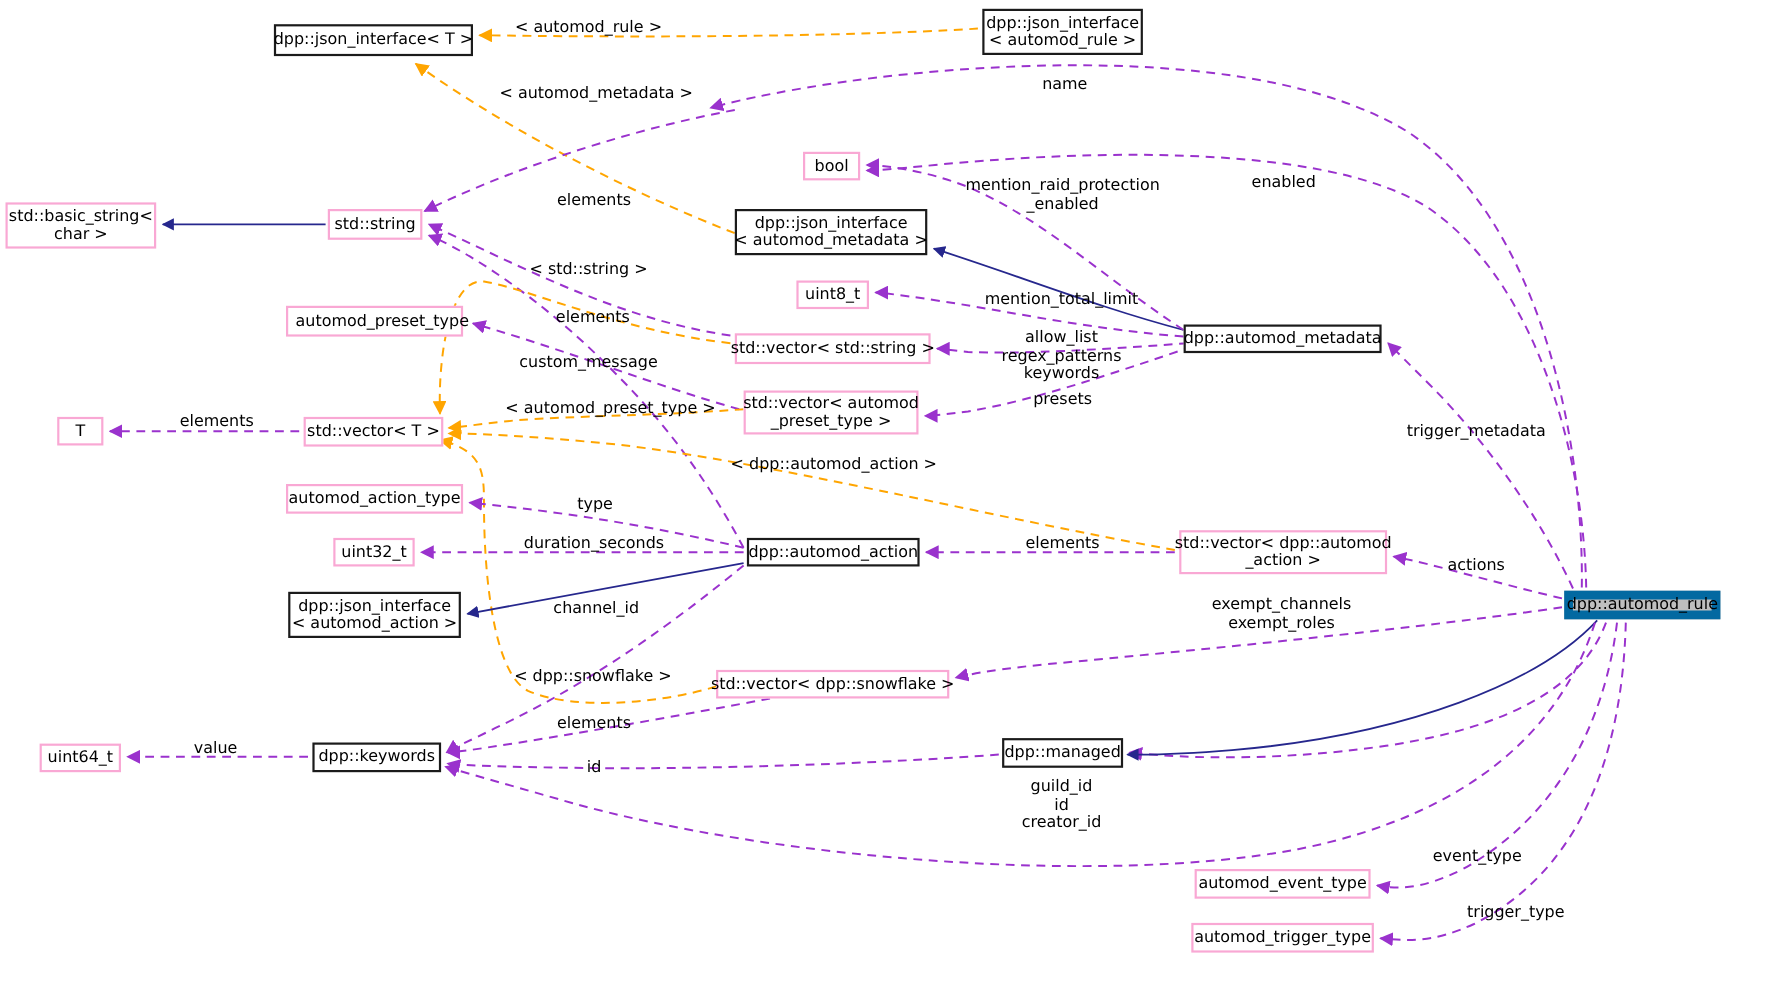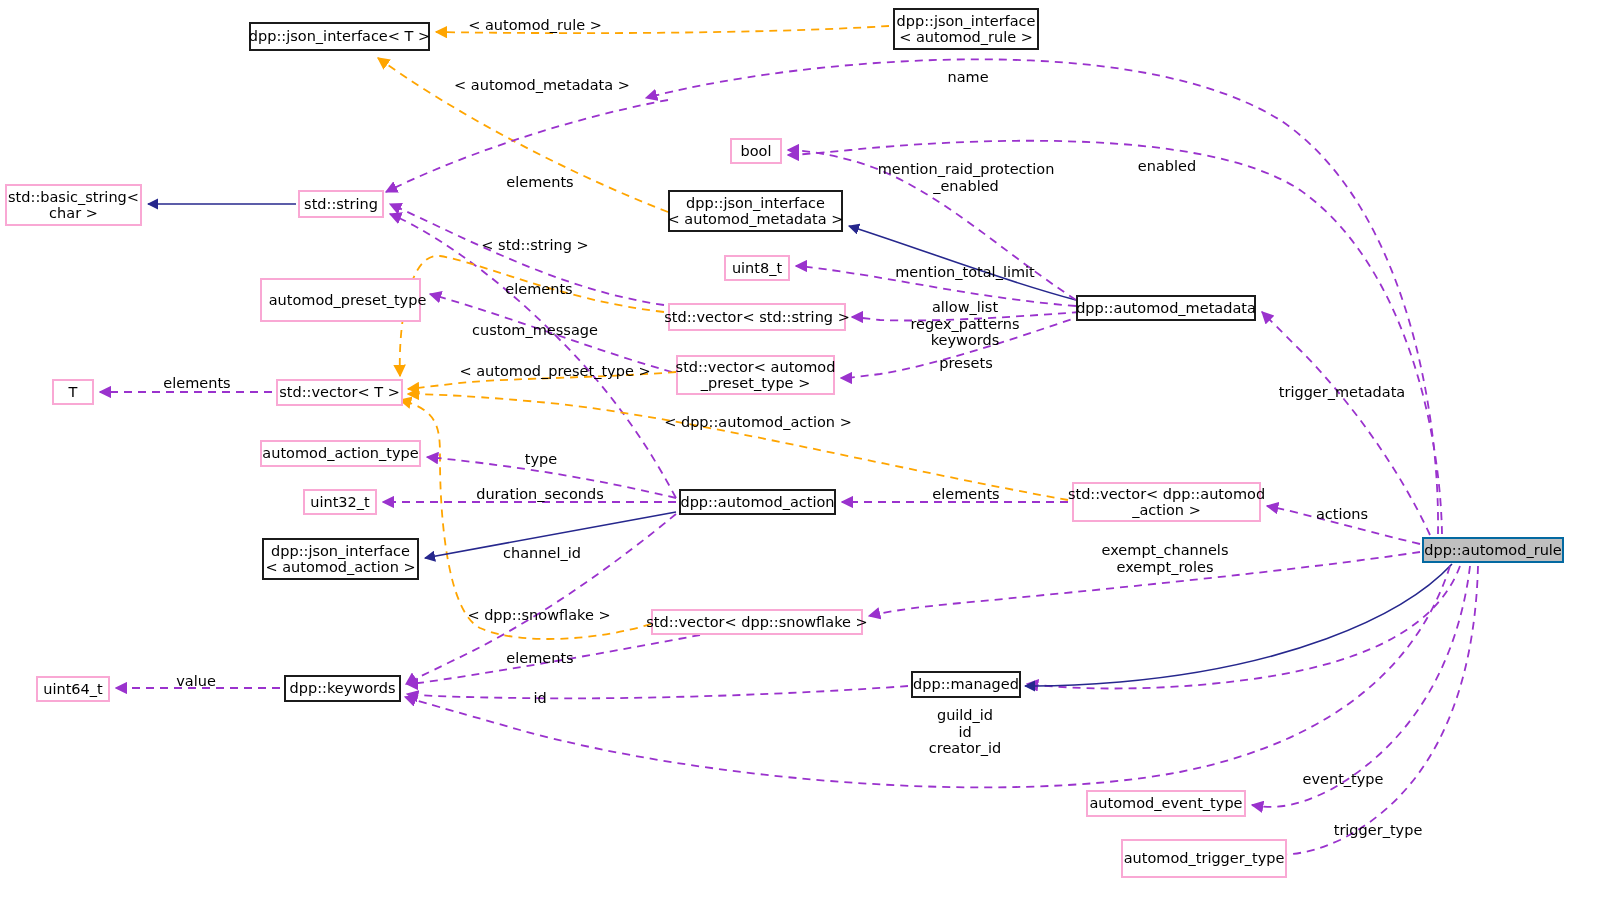--- a/index.html
+++ b/index.html
@@ -36,21 +36,21 @@
     font-size: 14.5px;
     line-height: 1.12;
     white-space: pre;
     padding: 1px 6px;
   }
   .node.thick {
     border: 2px solid #1b1b1b;
   }
   .node.highlight {
     background: #bfbfbf;
-    border: 2px solid #0369a1;
+    border: 8px solid #0369a1;
   }
   .edge-label {
     position: absolute;
     color: #000000;
     font-size: 14.5px;
     line-height: 1.15;
     white-space: pre;
     text-align: center;
     transform: translateX(-50%);
     pointer-events: none;
@@ -116,41 +116,41 @@
       <div class="node thick" style="left: 249px; top: 22px; width: 181px; height: 29px;">dpp::json_interface&lt; T &gt;</div>
       <div class="node thick" style="left: 893px; top: 8px; width: 146px; height: 42px;">dpp::json_interface
 &lt; automod_rule &gt;</div>
       <div class="node" style="left: 5px; top: 184px; width: 137px; height: 42px;">std::basic_string&lt;
 char &gt;</div>
       <div class="node" style="left: 298px; top: 190px; width: 86px; height: 28px;">std::string</div>
       <div class="node" style="left: 730px; top: 138px; width: 52px; height: 26px;">bool</div>
       <div class="node thick" style="left: 668px; top: 190px; width: 175px; height: 42px;">dpp::json_interface
 &lt; automod_metadata &gt;</div>
       <div class="node" style="left: 724px; top: 255px; width: 66px; height: 26px;">uint8_t</div>
-      <div class="node" style="left: 260px; top: 278px; width: 161px; height: 44px; padding-left: 20px;">automod_preset_type</div>
+      <div class="node" style="left: 260px; top: 278px; width: 161px; height: 28px; padding-left: 20px;">automod_preset_type</div>
       <div class="node" style="left: 668px; top: 303px; width: 178px; height: 28px;">std::vector&lt; std::string &gt;</div>
       <div class="node thick" style="left: 1076px; top: 295px; width: 180px; height: 26px;">dpp::automod_metadata</div>
       <div class="node" style="left: 676px; top: 355px; width: 159px; height: 40px;">std::vector&lt; automod
 _preset_type &gt;</div>
       <div class="node" style="left: 52px; top: 379px; width: 42px; height: 26px;">T</div>
       <div class="node" style="left: 276px; top: 379px; width: 127px; height: 27px;">std::vector&lt; T &gt;</div>
       <div class="node" style="left: 260px; top: 440px; width: 161px; height: 27px;">automod_action_type</div>
       <div class="node" style="left: 303px; top: 489px; width: 74px; height: 26px;">uint32_t</div>
       <div class="node thick" style="left: 679px; top: 489px; width: 157px; height: 26px;">dpp::automod_action</div>
       <div class="node" style="left: 1072px; top: 482px; width: 189px; height: 40px;">std::vector&lt; dpp::automod
 _action &gt;</div>
       <div class="node thick" style="left: 262px; top: 538px; width: 157px; height: 42px;">dpp::json_interface
 &lt; automod_action &gt;</div>
       <div class="node highlight" style="left: 1422px; top: 537px; width: 142px; height: 26px;">dpp::automod_rule</div>
       <div class="node" style="left: 651px; top: 609px; width: 212px; height: 26px;">std::vector&lt; dpp::snowflake &gt;</div>
       <div class="node" style="left: 36px; top: 676px; width: 74px; height: 26px;">uint64_t</div>
       <div class="node thick" style="left: 284px; top: 675px; width: 117px; height: 27px;">dpp::keywords</div>
       <div class="node thick" style="left: 911px; top: 671px; width: 110px; height: 27px;">dpp::managed</div>
       <div class="node" style="left: 1086px; top: 790px; width: 160px; height: 27px;">automod_event_type</div>
-      <div class="node" style="left: 1121px; top: 839px; width: 166px; height: 39px;">automod_trigger_type</div>
+      <div class="node" style="left: 1083px; top: 839px; width: 166px; height: 27px;">automod_trigger_type</div>
     </div>
   <div id="label-layer">
       <div class="edge-label" style="left: 535px; top: 17px;">&lt; automod_rule &gt;</div>
       <div class="edge-label" style="left: 542px; top: 77px;">&lt; automod_metadata &gt;</div>
       <div class="edge-label" style="left: 968px; top: 69px;">name</div>
       <div class="edge-label" style="left: 966px; top: 161px;">mention_raid_protection
 _enabled</div>
       <div class="edge-label" style="left: 1167px; top: 158px;">enabled</div>
       <div class="edge-label" style="left: 540px; top: 174px;">elements</div>
       <div class="edge-label" style="left: 535px; top: 237px;">&lt; std::string &gt;</div>

